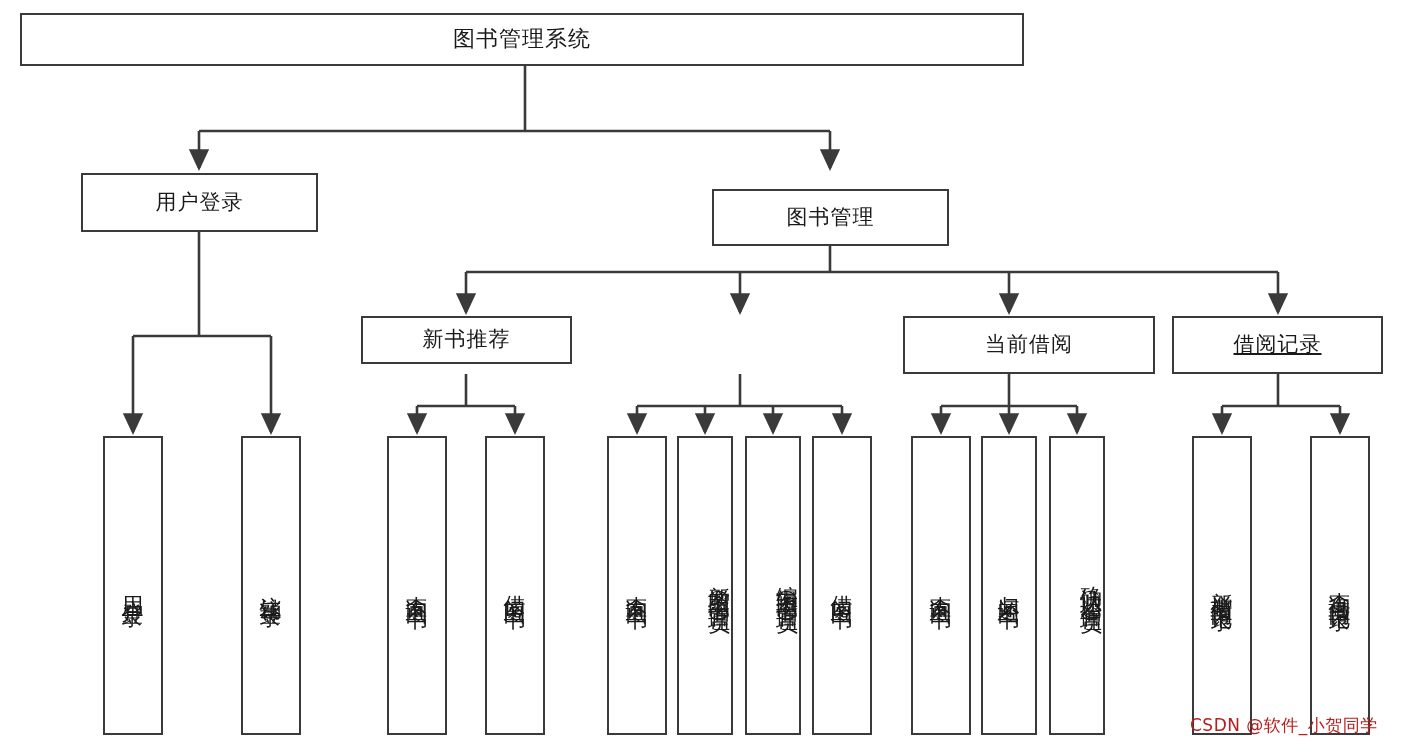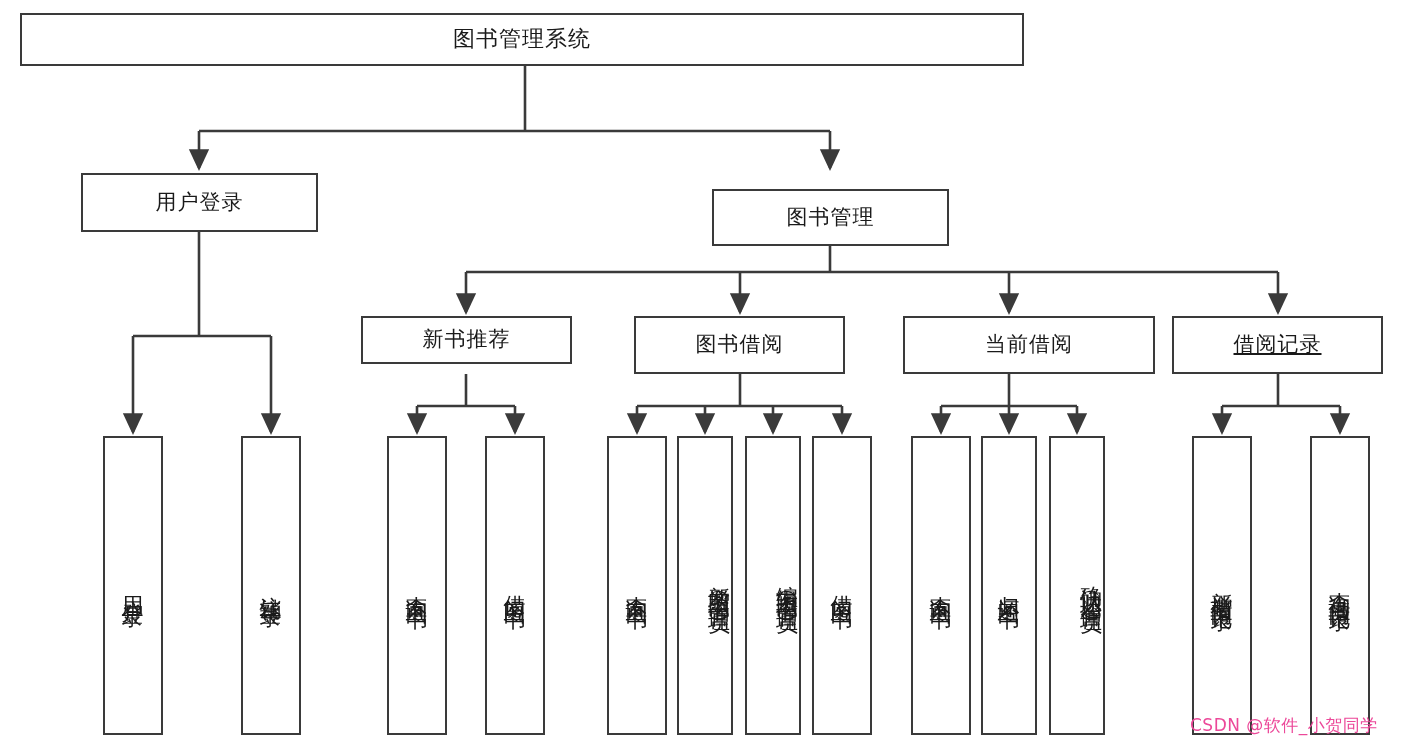--- a/index.html
+++ b/index.html
@@ -60,21 +60,21 @@
   .node-v .vtext {
     writing-mode: vertical-rl;
     text-orientation: upright;
     white-space: nowrap;
   }
   #watermark {
     position: absolute;
     left: 1190px;
     top: 714px;
     font-size: 17px;
-    color: #ec4899;
+    color: #b91c1c;
     letter-spacing: 0.5px;
     white-space: nowrap;
   }
 </style>
 </head>
 <body>
 
 <div id="diagram-root">
 
   <svg id="edge-layer" viewBox="0 0 1405 747" xmlns="http://www.w3.org/2000/svg">
@@ -135,23 +135,20 @@
   <div class="node node-h" style="left:81px; top:173px; width:237px; height:59px;">
     <span>用户登录</span>
   </div>
   <div class="node node-h" style="left:712px; top:173px; width:237px; height:57px;margin-top:16px;">
     <span>图书管理</span>
   </div>
 
   <div class="node node-h" style="left:361px; top:316px; width:211px; height:48px;">
     <span>新书推荐</span>
   </div>
-  <div class="node node-h" style="left:634px; top:316px; width:211px; height:58px;">
-    <span>图书借阅</span>
-  </div>
   <div class="node node-h" style="left:903px; top:316px; width:252px; height:58px;">
     <span>当前借阅</span>
   </div>
   <div class="node node-h" style="left:1172px; top:316px; width:211px; height:58px;text-decoration:underline;">
     <span>借阅记录</span>
   </div>
 
   <div class="node node-v centered" style="left:103px; top:436px; width:60px; height:299px;">
     <span class="vtext">用户登录</span>
   </div>

